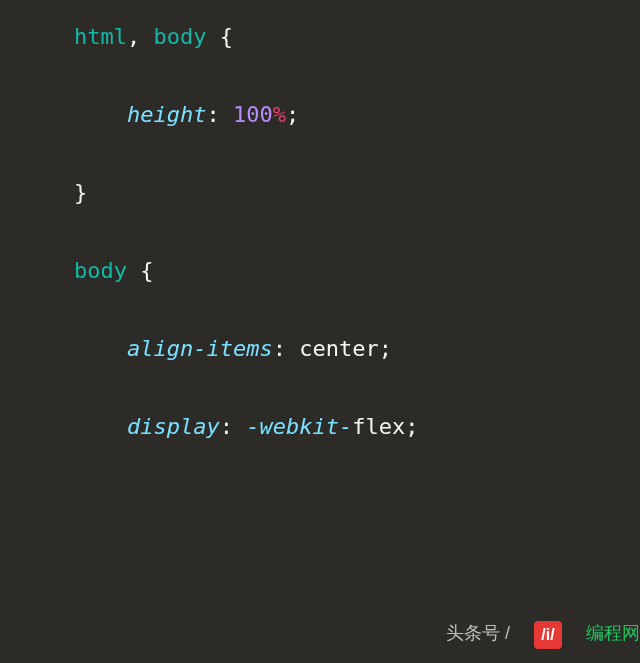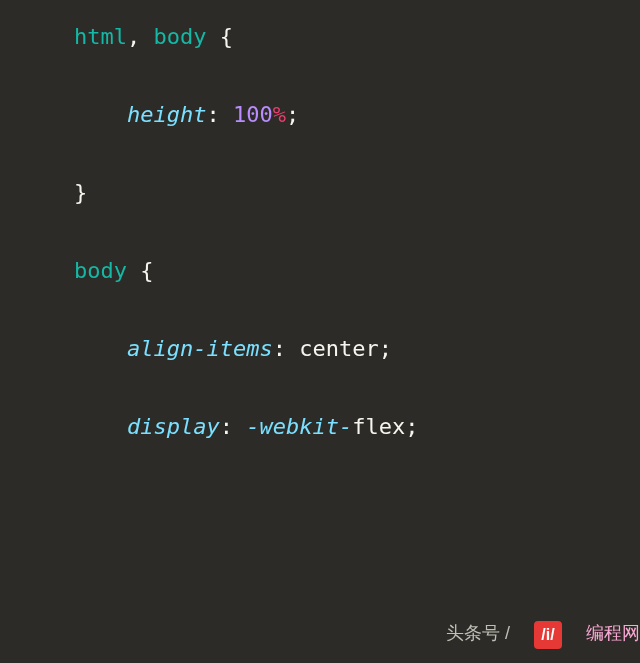--- a/index.html
+++ b/index.html
@@ -67,21 +67,21 @@
     border-radius: 4px;
     display: flex;
     align-items: center;
     justify-content: center;
     color: #fff;
     font-weight: 700;
     font-size: 16px;
     font-family: sans-serif;
   }
   .watermark .wm-brand {
-    color: #f9a8d4;
+    color: #22c55e;
     font-weight: 500;
   }
 </style>
 </head>
 <body>
 
 <pre class="code"><span class="line outdent first"><span class="tok-sel">html</span><span class="tok-comma">, </span><span class="tok-sel">body</span><span class="tok-punc"> {</span></span>
 <span class="line">    <span class="tok-prop">height</span><span class="tok-punc">: </span><span class="tok-num">100</span><span class="tok-unit">%</span><span class="tok-punc">;</span></span>
 <span class="line outdent"><span class="tok-punc">}</span></span>
 <span class="line outdent"><span class="tok-sel">body</span><span class="tok-punc"> {</span></span>

